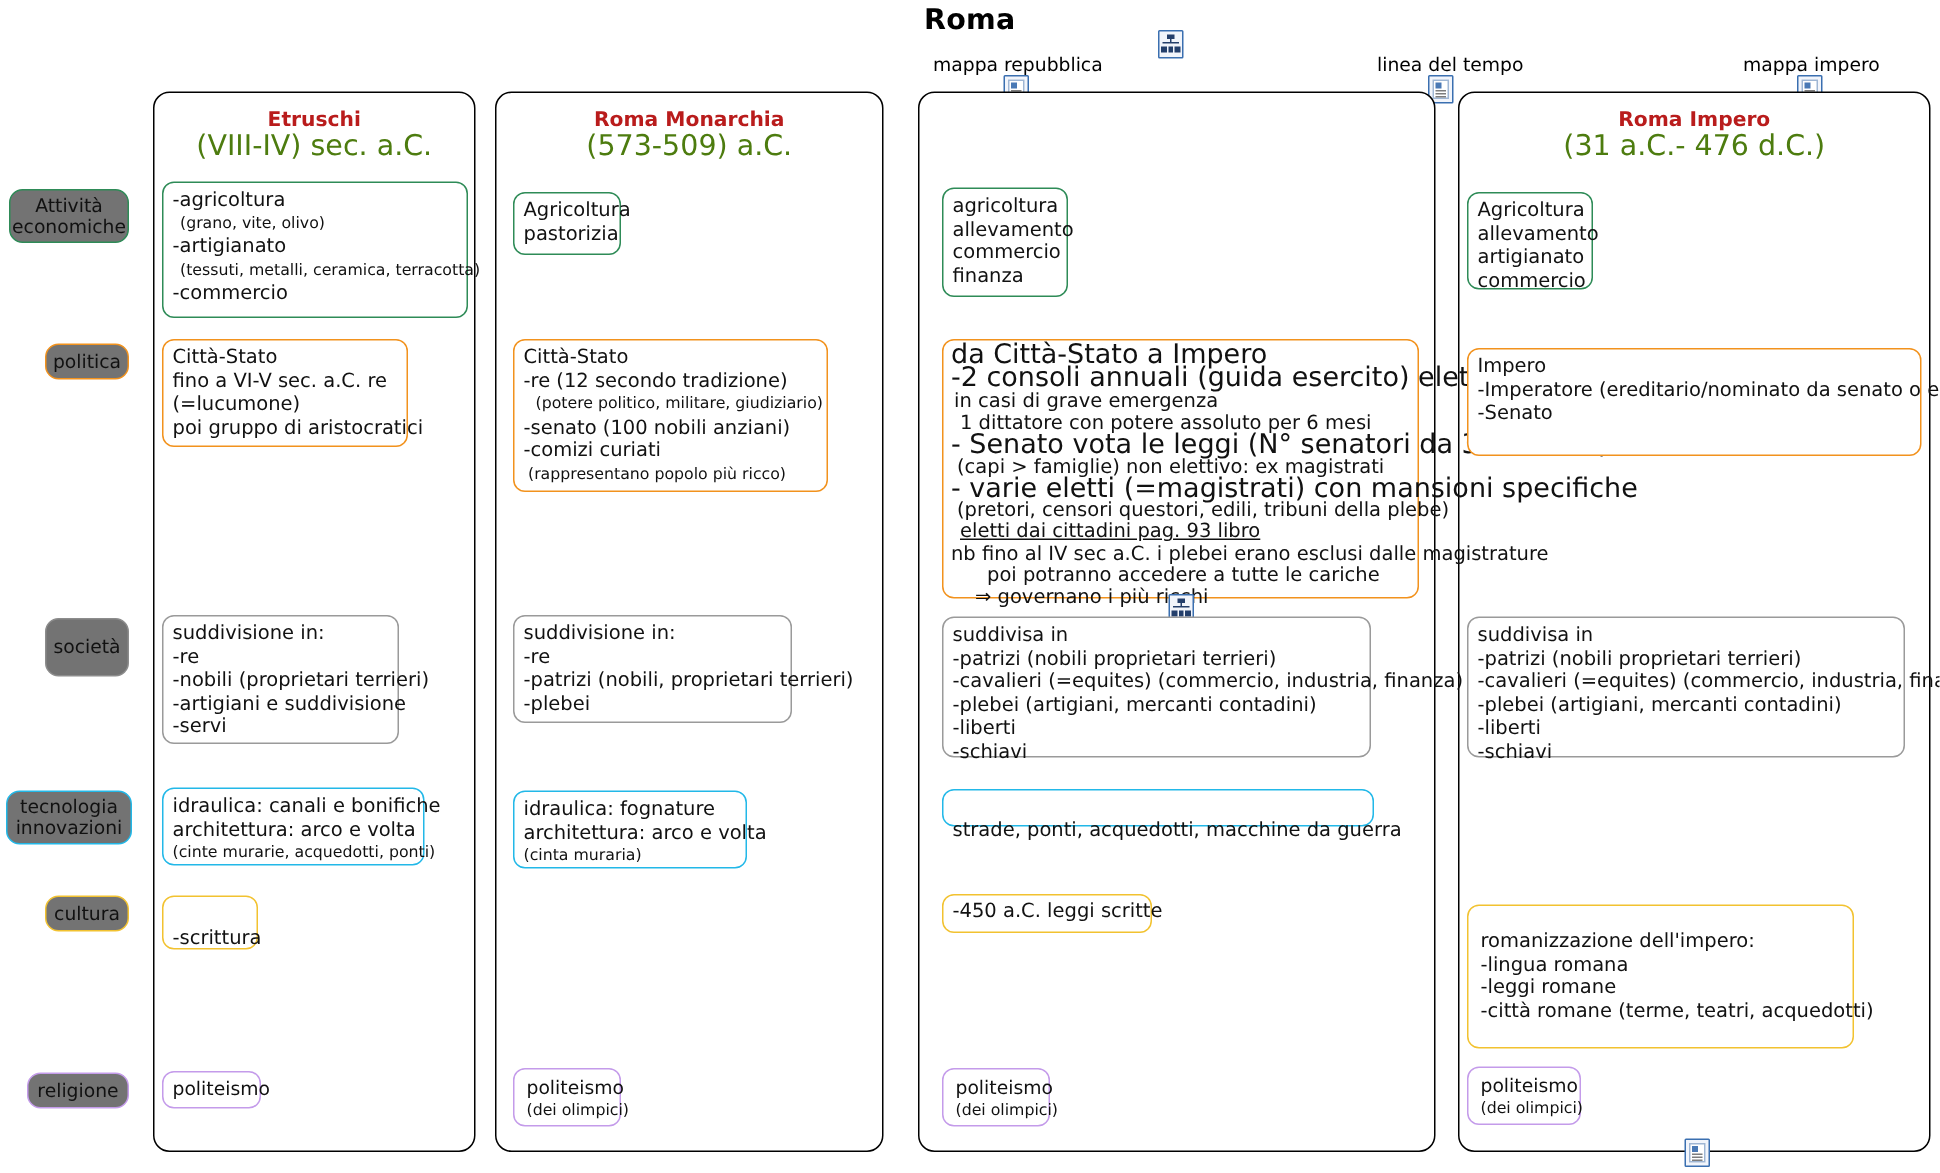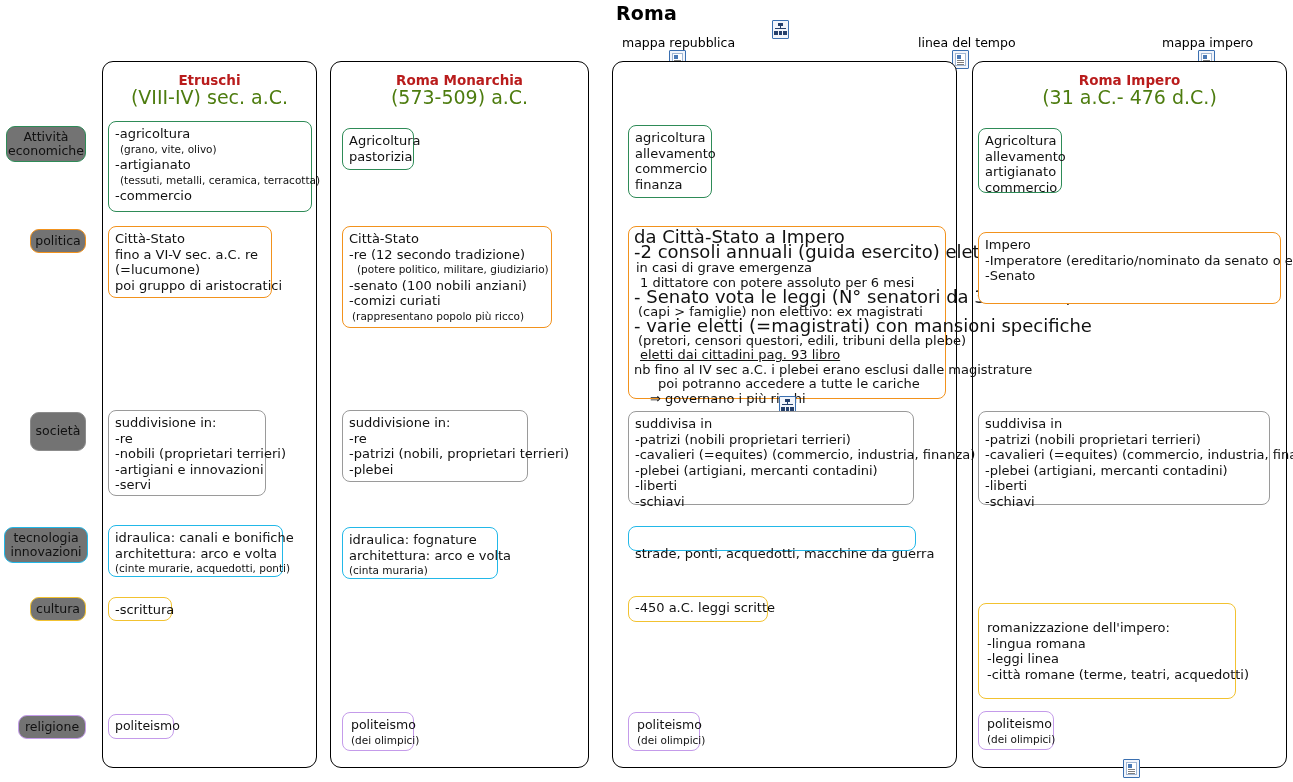--- a/index.html
+++ b/index.html
@@ -174,31 +174,31 @@
   <div class="row">Città-Stato</div>
   <div class="row">fino a VI-V sec. a.C. re</div>
   <div class="row">(=lucumone)</div>
   <div class="row">poi gruppo di aristocratici</div>
 </div>
 
 <div class="abs box grey" style="left:108px;top:410px;width:158px;height:86px;">
   <div class="row">suddivisione in:</div>
   <div class="row">-re</div>
   <div class="row">-nobili (proprietari terrieri)</div>
-  <div class="row">-artigiani e innovazioni</div>
+  <div class="row">-artigiani e suddivisione</div>
   <div class="row">-servi</div>
 </div>
 
 <div class="abs box cyan" style="left:108px;top:525px;width:175px;height:52px;">
   <div class="row">idraulica: canali e bonifiche</div>
   <div class="row">architettura: arco e volta</div>
   <div class="row sm">(cinte murarie, acquedotti, ponti)</div>
 </div>
 
-<div class="abs box yellow" style="left:108px;top:597px;width:64px;height:24px;padding-top:4px;">
+<div class="abs box yellow" style="left:108px;top:597px;width:64px;height:36px;padding-top:20px;">
   <div class="row">-scrittura</div>
 </div>
 
 <div class="abs box purple" style="left:108px;top:714px;width:66px;height:25px;padding-top:3px;">
   <div class="row" style="font-size:12.5px;">politeismo</div>
 </div>
 
 <div class="abs box green" style="left:342px;top:128px;width:72px;height:42px;">
   <div class="row">Agricoltura</div>
   <div class="row">pastorizia</div>
@@ -303,21 +303,21 @@
   <div class="row">-patrizi (nobili proprietari terrieri)</div>
   <div class="row">-cavalieri (=equites) (commercio, industria, finanza)</div>
   <div class="row">-plebei (artigiani, mercanti contadini)</div>
   <div class="row">-liberti</div>
   <div class="row">-schiavi</div>
 </div>
 
 <div class="abs box yellow" style="left:978px;top:603px;width:258px;height:96px;padding:16px 8px;">
   <div class="row">romanizzazione dell'impero:</div>
   <div class="row">-lingua romana</div>
-  <div class="row">-leggi linea</div>
+  <div class="row">-leggi romane</div>
   <div class="row">-città romane (terme, teatri, acquedotti)</div>
 </div>
 
 <div class="abs box purple" style="left:978px;top:711px;width:76px;height:39px;padding-left:8px;">
   <div class="row" style="font-size:12.5px;">politeismo</div>
   <div class="row sm">(dei olimpici)</div>
 </div>
 
 <div class="abs" style="left:1123px;top:759px;">
     <span class="docicon">

